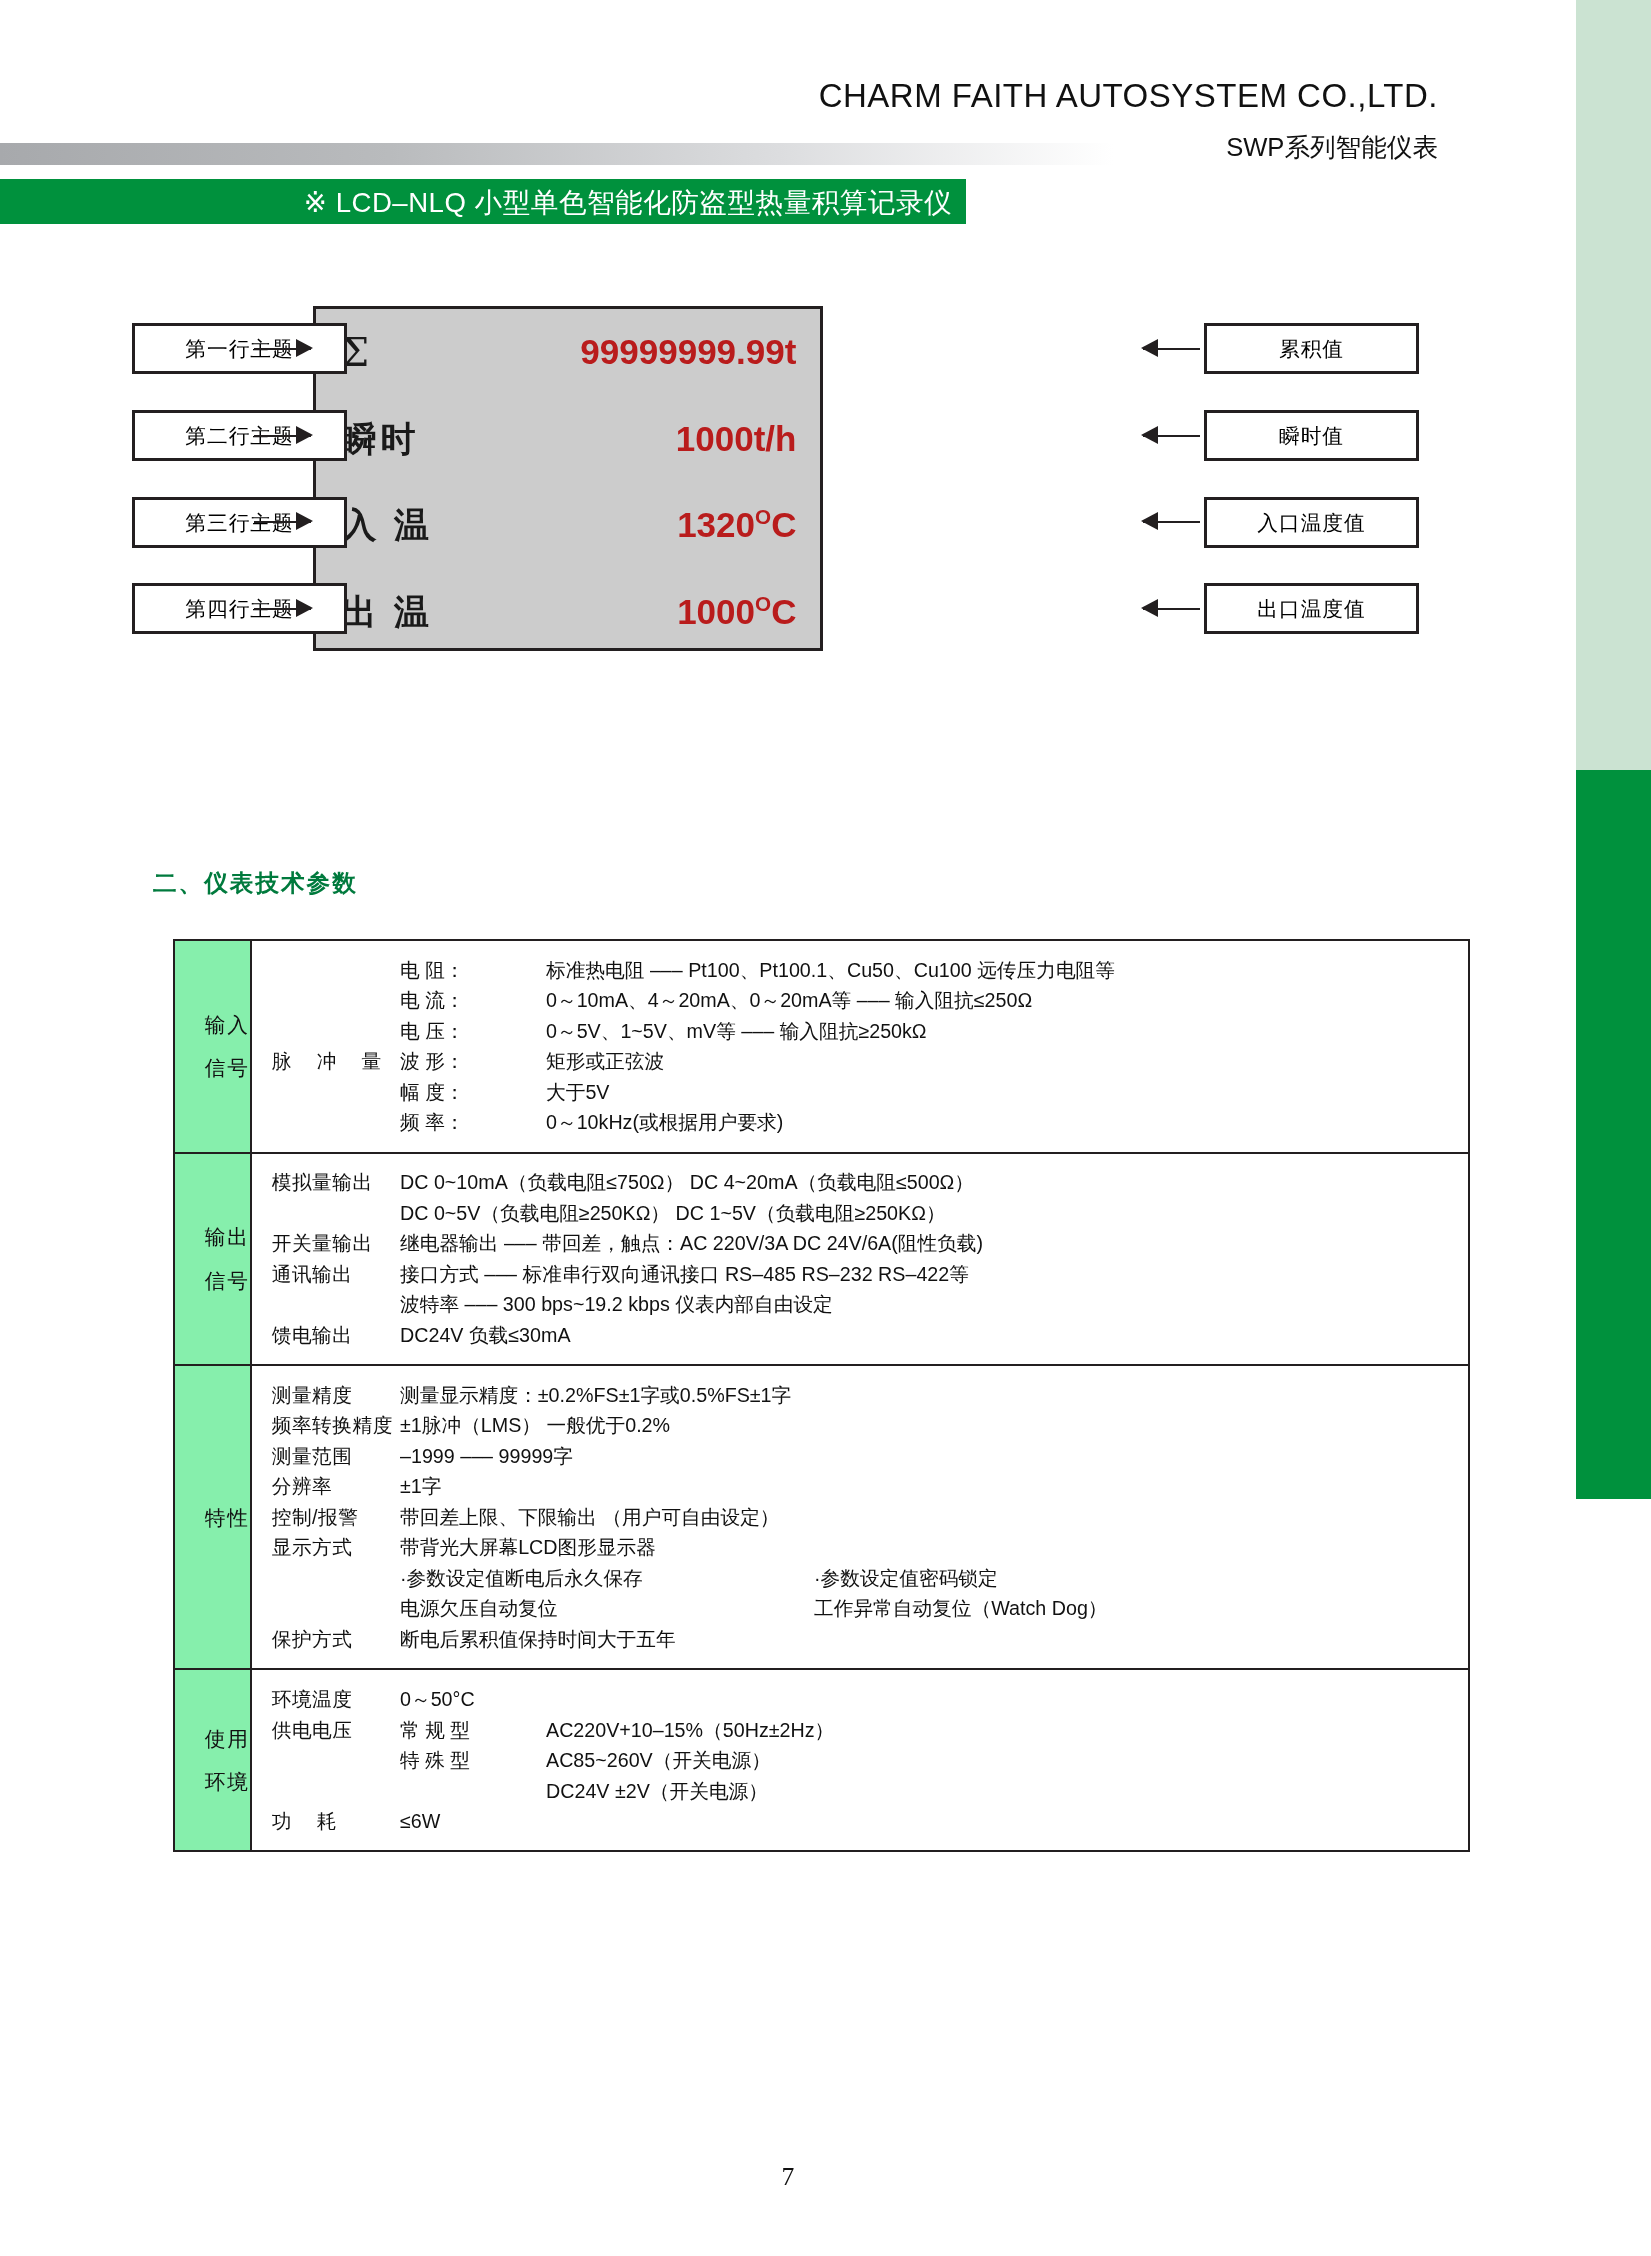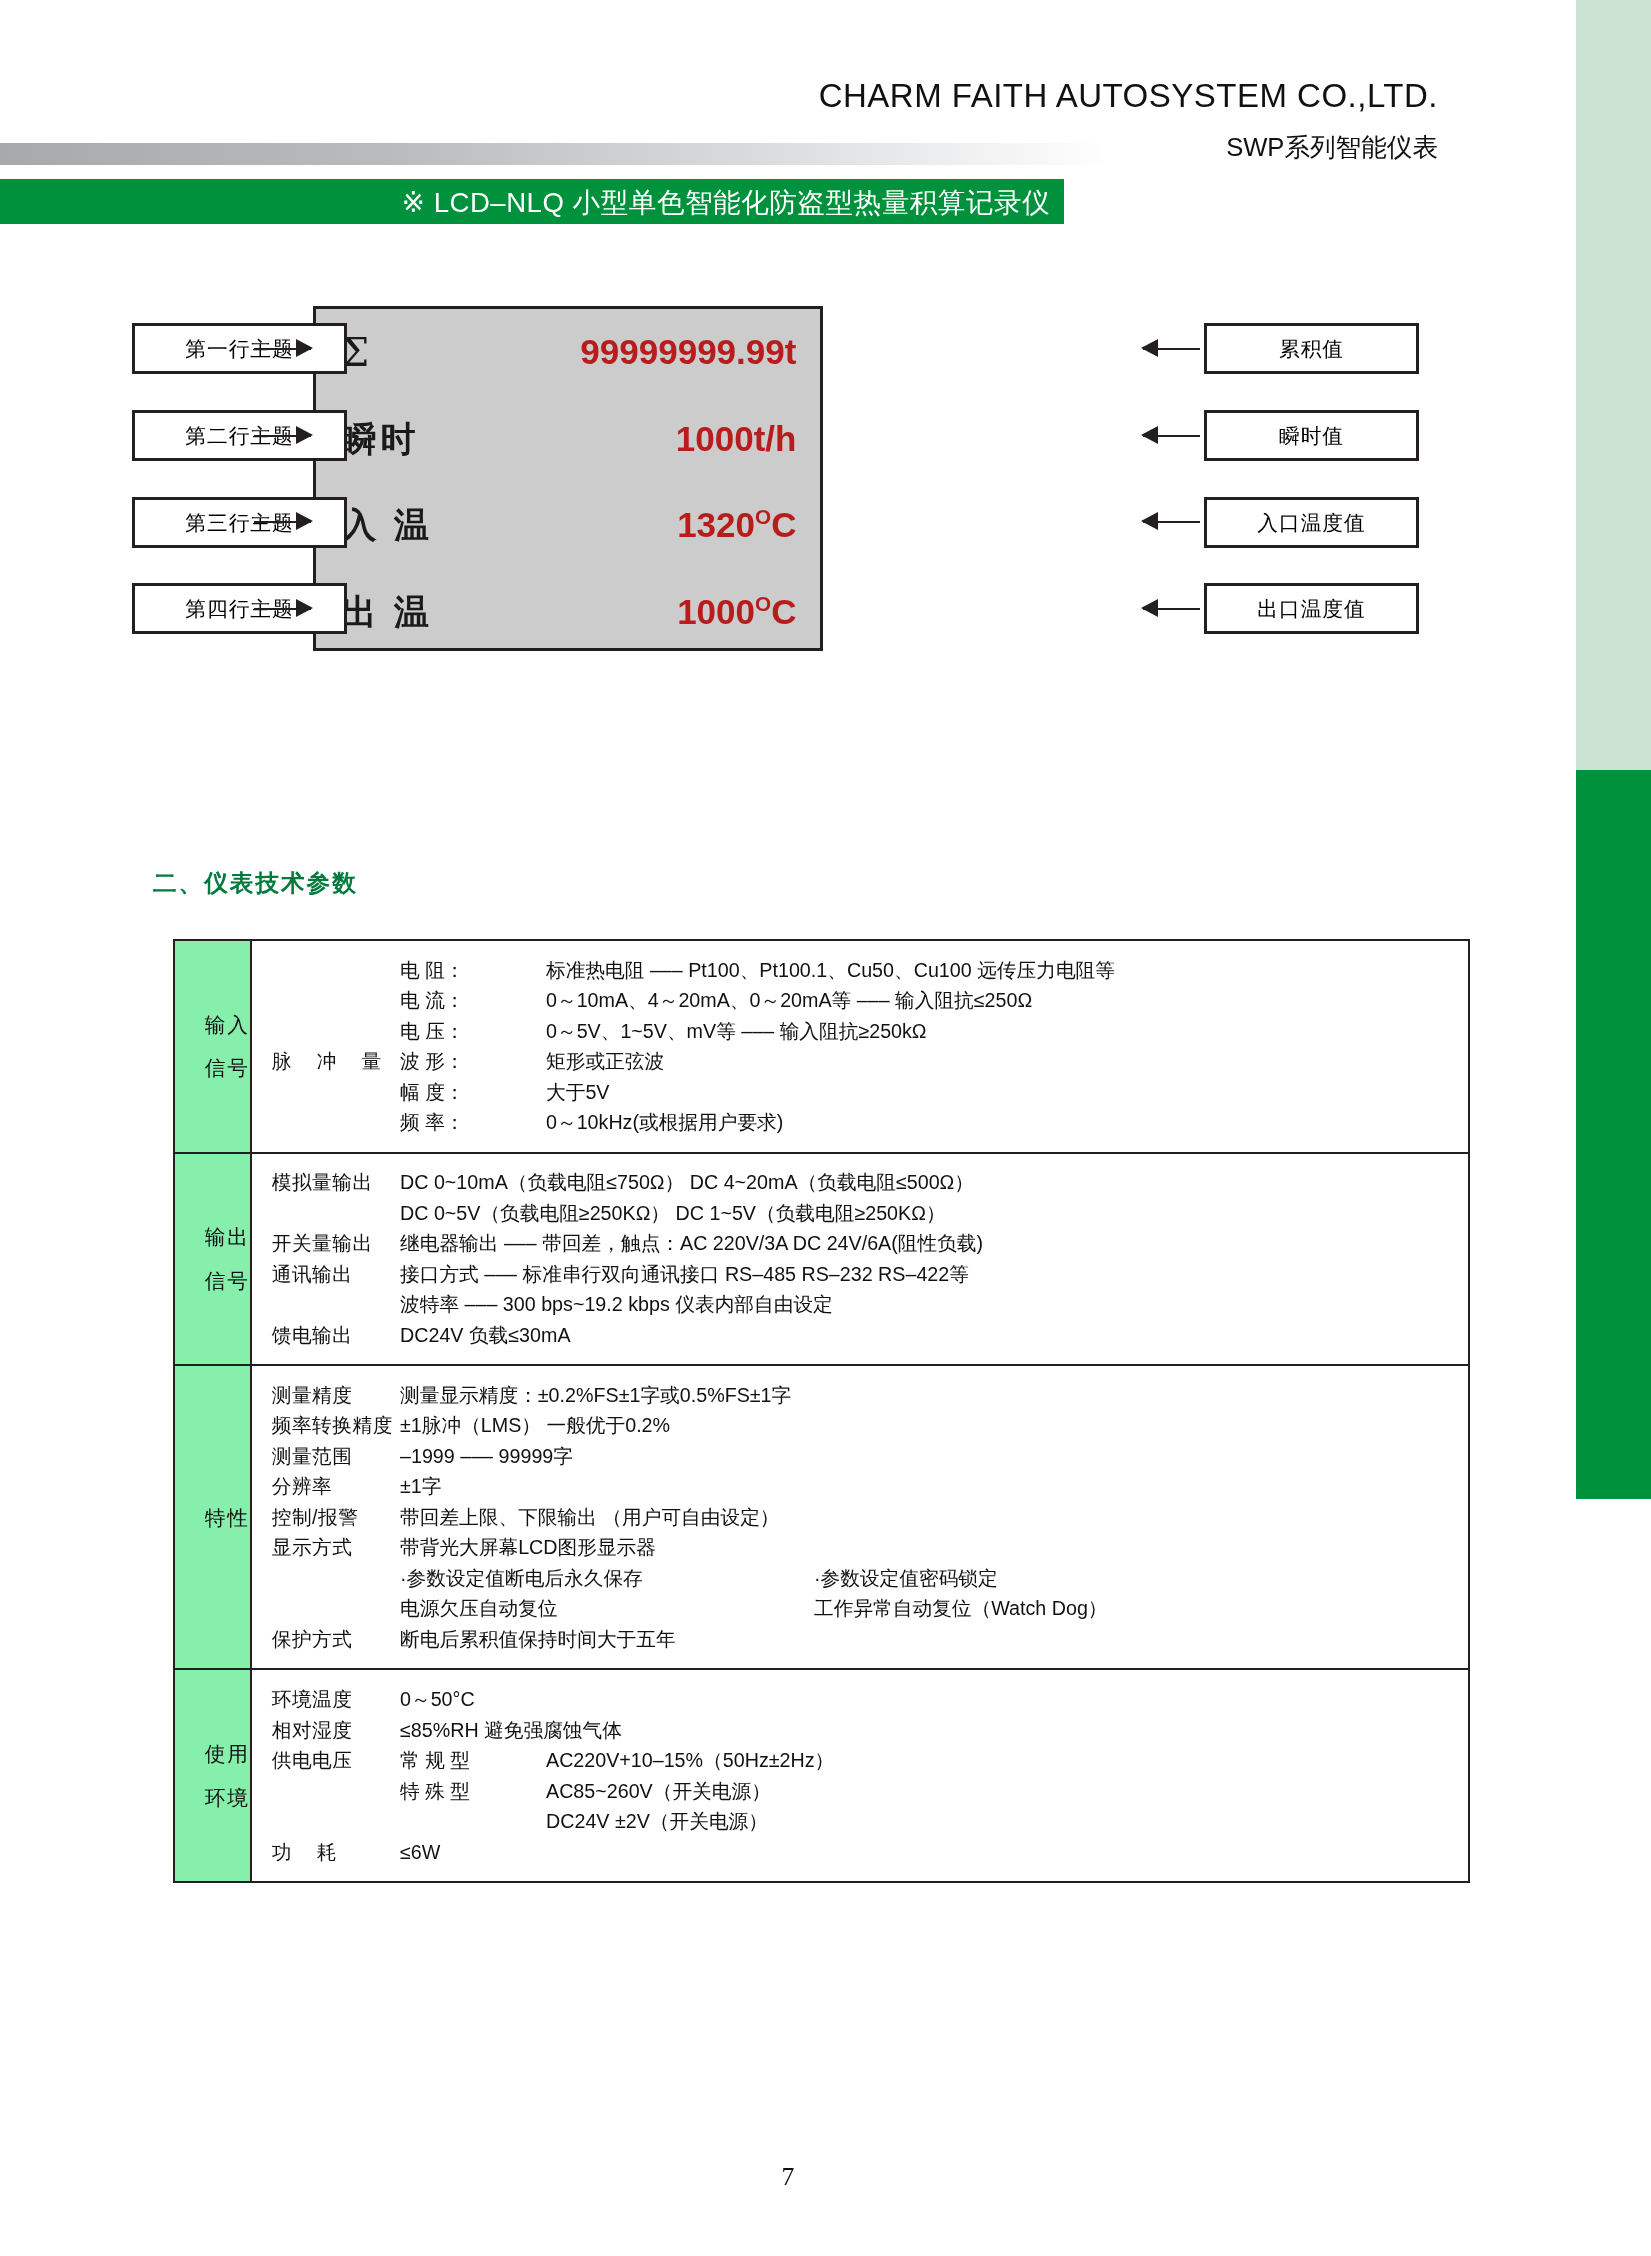--- a/index.html
+++ b/index.html
@@ -50,21 +50,21 @@
   .gray-bar {
     position: absolute;
     left: 0; top: 143px;
     width: 1113px; height: 21.7px;
     background: linear-gradient(to right, #a7a9ac 0%, #b9bbbd 35%, #dcdddf 70%, #ffffff 100%);
     z-index: 1;
   }
   .green-bar {
     position: absolute;
     left: 0; top: 179px;
-    width: 1064px; height: 45px;
+    width: 966px; height: 45px;
     background: #00913d;
     z-index: 2;
   }
   .green-bar .gb-text {
     position: absolute;
     right: 13.8px; top: 50%;
     transform: translateY(-50%);
     color: #ffffff;
     font-size: 27.6px;
     white-space: nowrap;
@@ -378,24 +378,20 @@
     <div class="band-head">
       <span>使用</span>
       <span>环境</span>
     </div>
     <div class="band-body">
       <div class="srow">
         <span class="c-term">环境温度</span>
         <span class="c-val">0～50°C</span>
       </div>
       <div class="srow">
-        <span class="c-term">相对湿度</span>
-        <span class="c-val">≤85%RH    避免强腐蚀气体</span>
-      </div>
-      <div class="srow">
         <span class="c-term">供电电压</span>
         <span class="c-sub">常 规 型</span>
         <span class="c-val">AC220V+10–15%（50Hz±2Hz）</span>
       </div>
       <div class="srow">
         <span class="c-term"></span>
         <span class="c-sub">特 殊 型</span>
         <span class="c-val">AC85~260V（开关电源）</span>
       </div>
       <div class="srow">

